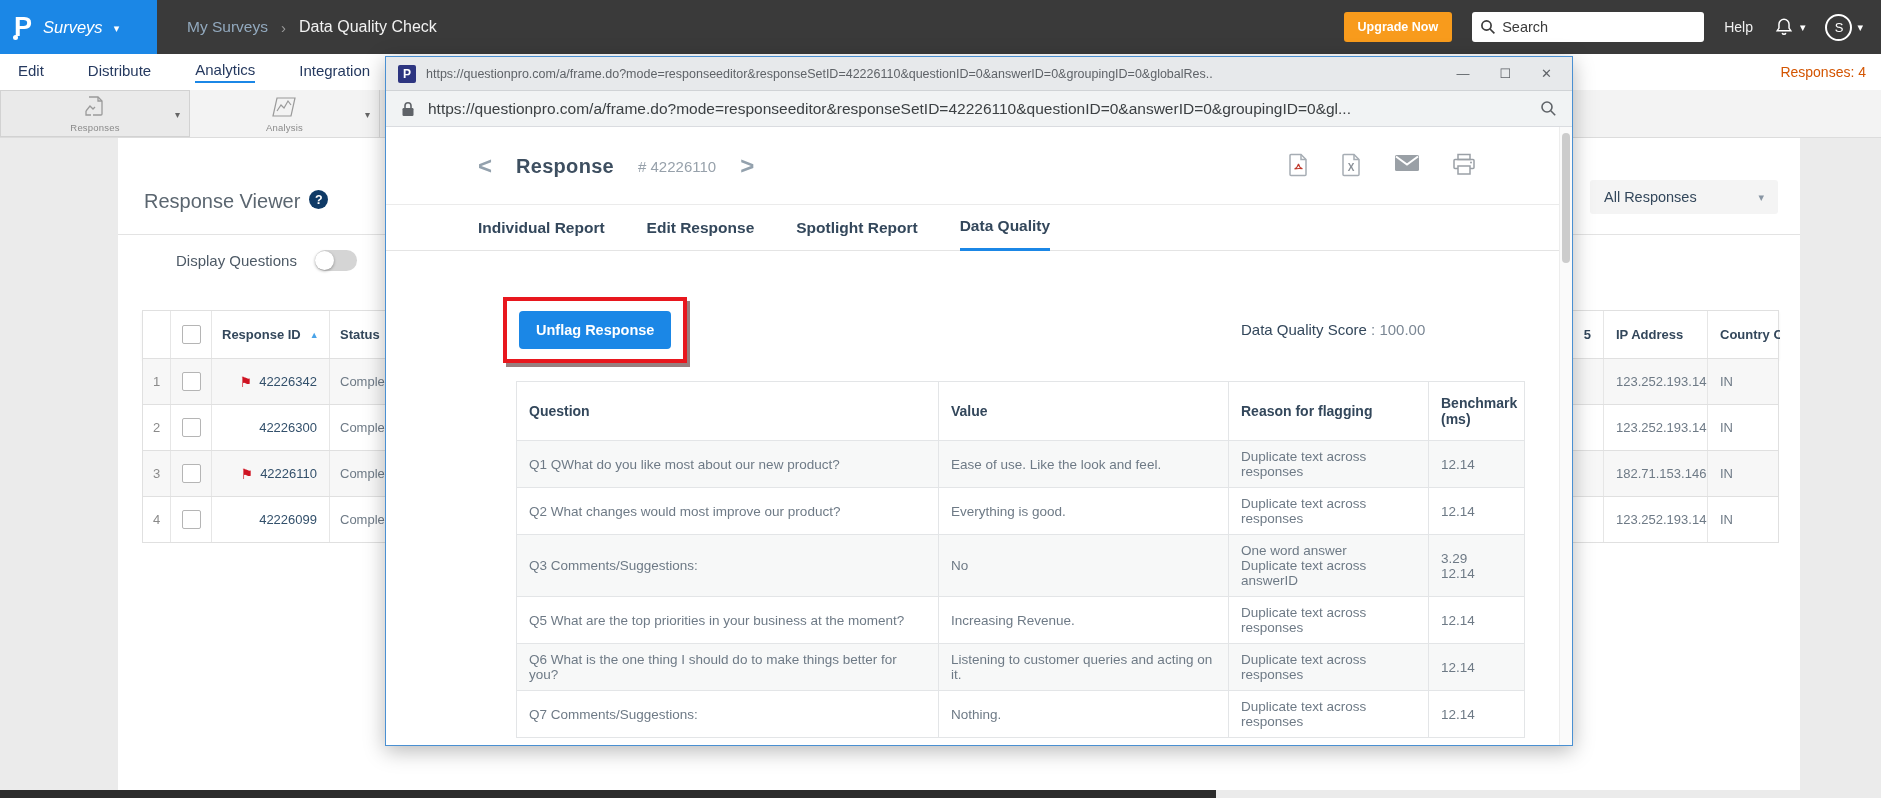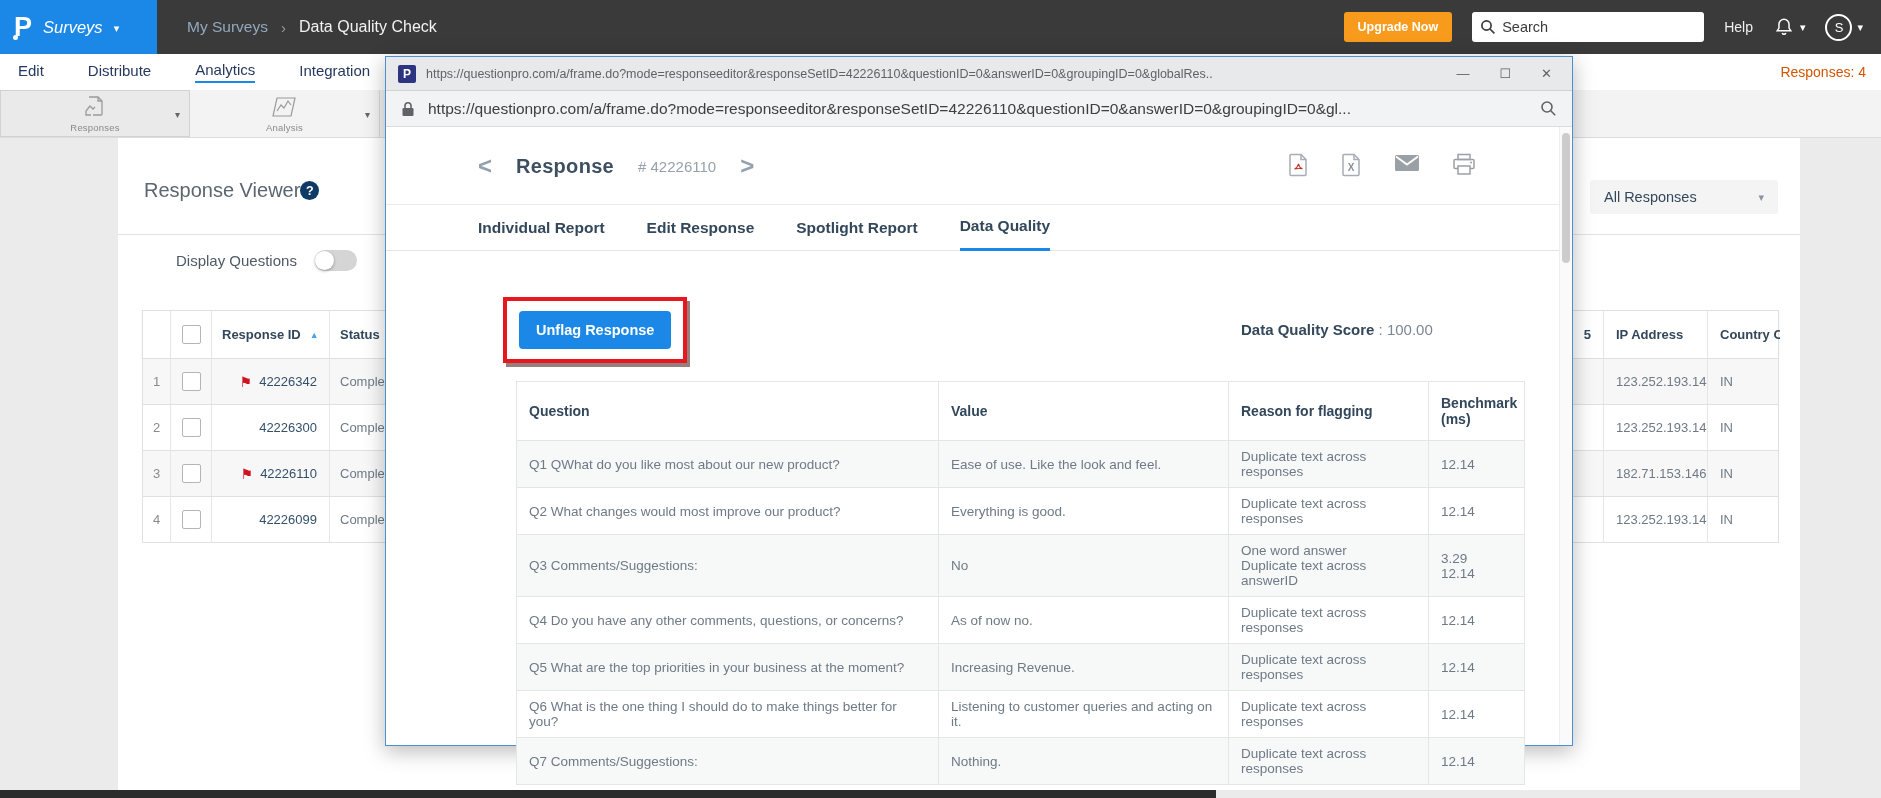--- a/index.html
+++ b/index.html
@@ -37,21 +37,21 @@
 
   
   .toolbar { position:absolute; left:0; top:90px; width:100%; height:48px; background:#f3f3f3; border-bottom:1px solid #dcdcdc; display:flex; z-index:5; }
   .toolgroup { position:relative; width:190px; display:flex; flex-direction:column; align-items:center; justify-content:center; border-right:1px solid #d9d9d9; cursor:pointer; }
   .toolgroup.selected { background:#eaeaea; border:1px solid #d2d2d2; }
   .tool-label { font-size:9.5px; color:#8a8a8a; margin-top:2px; letter-spacing:.2px; }
   .tool-caret { position:absolute; right:9px; top:50%; transform:translateY(-50%); color:#666; font-size:10px; }
 
   
   .card { position:absolute; left:118px; top:138px; width:1682px; height:652px; background:#fff; overflow:hidden; z-index:1; }
-  .rv-title { position:absolute; left:26px; top:41px; font-size:20px; color:#5b6670; display:flex; align-items:center; }
+  .rv-title { position:absolute; left:26px; top:52px; font-size:20px; color:#5b6670; display:flex; align-items:flex-start; gap:9px; }
   .q-badge { width:19px; height:19px; border-radius:50%; background:#0f3a66; color:#fff; font-size:12.5px; font-weight:bold; display:flex; align-items:center; justify-content:center; cursor:pointer; }
   .all-resp { position:absolute; right:22px; top:42px; width:188px; height:34px; background:#f4f4f4; border-radius:3px; display:flex; align-items:center; padding:0 14px; font-size:14.5px; color:#33475b; cursor:pointer; }
   .all-resp .caret { margin-left:auto; color:#8895a3; }
   .card-divider { position:absolute; left:0; right:0; top:96px; border-top:1px solid #e3e3e3; }
   .display-q { position:absolute; left:26px; top:112px; display:flex; align-items:center; gap:18px; font-size:15px; color:#4e5a66;margin-left:32px; }
   .toggle { position:relative; width:42px; height:21px; background:#d5d5d5; border-radius:21px; cursor:pointer; }
   .toggle-knob { position:absolute; left:0px; top:1px; width:19px; height:19px; border-radius:50%; background:#fff; box-shadow:0 1px 3px rgba(0,0,0,.35); }
 
   
   .ltable { position:absolute; left:24px; top:172px; width:600px; font-size:13px; color:#6e7a86; }
@@ -94,21 +94,21 @@
   .m-resp-id { font-size:15px; color:#97a1ab; }
   .m-icons { position:absolute; right:96px; top:26px; display:flex; gap:32px; }
   .m-icons .ico { cursor:pointer; }
   .m-tabs { height:46px; display:flex; align-items:flex-end; gap:42px; padding-left:92px; border-bottom:1px solid #e4e4e4; }
   .m-tab { font-size:15.5px; color:#33475b; font-weight:bold; padding-bottom:13px; cursor:pointer; }
   .m-tab.active { border-bottom:3px solid #1b87e6; margin-bottom:-1px; }
   .m-body { position:relative; height:494px; }
   .red-annotation { position:absolute; left:117px; top:46px; border:4px solid #e8171e; box-shadow:3px 4px 0 rgba(50,0,0,.5); padding:10px 12px; background:#fff; }
   .unflag-btn { background:#1b87e6; border:none; color:#fff; font-weight:bold; font-size:14.5px; padding:11px 17px; border-radius:4px; cursor:pointer; font-family:inherit; }
   .score { position:absolute; left:855px; top:70px; font-size:15px; color:#33475b; }
-  .score b { font-weight:bold; }
+  .score b { font-weight:normal; }
   .score .val { color:#7b8794; }
   .m-table { position:absolute; left:130px; top:130px; width:1008px; border-collapse:collapse; table-layout:fixed; }
   .m-table th, .m-table td { border:1px solid #e3e5e7; text-align:left; vertical-align:middle; }
   .m-table th { font-size:14px; color:#33475b; font-weight:bold; padding:13px 12px; background:#fff; }
   .m-table td { font-size:13.5px; color:#6e7a86; padding:8px 12px; white-space:pre-line; }
   .m-table tbody tr:nth-child(odd) { background:#f7f8f8; }
   .m-scrollbar { position:absolute; right:0; top:70px; bottom:0; width:13px; background:#fafafa; border-left:1px solid #ededed; }
   .m-thumb { position:absolute; top:6px; left:2px; width:8px; height:130px; background:#cccccc; border-radius:5px; }
 
   .footer-strip { position:absolute; left:0; bottom:0; width:1216px; height:8px; background:#2c2c2c; z-index:60; }
@@ -409,26 +409,20 @@
           </tr>
           <tr>
             <td>Q3 Comments/Suggestions:</td>
             <td>No</td>
             <td>One word answer
 Duplicate text across answerID</td>
             <td>3.29
 12.14</td>
           </tr>
           <tr>
-            <td>Q4 Do you have any other comments, questions, or concerns?</td>
-            <td>As of now no.</td>
-            <td>Duplicate text across responses</td>
-            <td>12.14</td>
-          </tr>
-          <tr>
             <td>Q5 What are the top priorities in your business at the moment?</td>
             <td>Increasing Revenue.</td>
             <td>Duplicate text across responses</td>
             <td>12.14</td>
           </tr>
           <tr>
             <td>Q6 What is the one thing I should do to make things better for you?</td>
             <td>Listening to customer queries and acting on it.</td>
             <td>Duplicate text across responses</td>
             <td>12.14</td>

